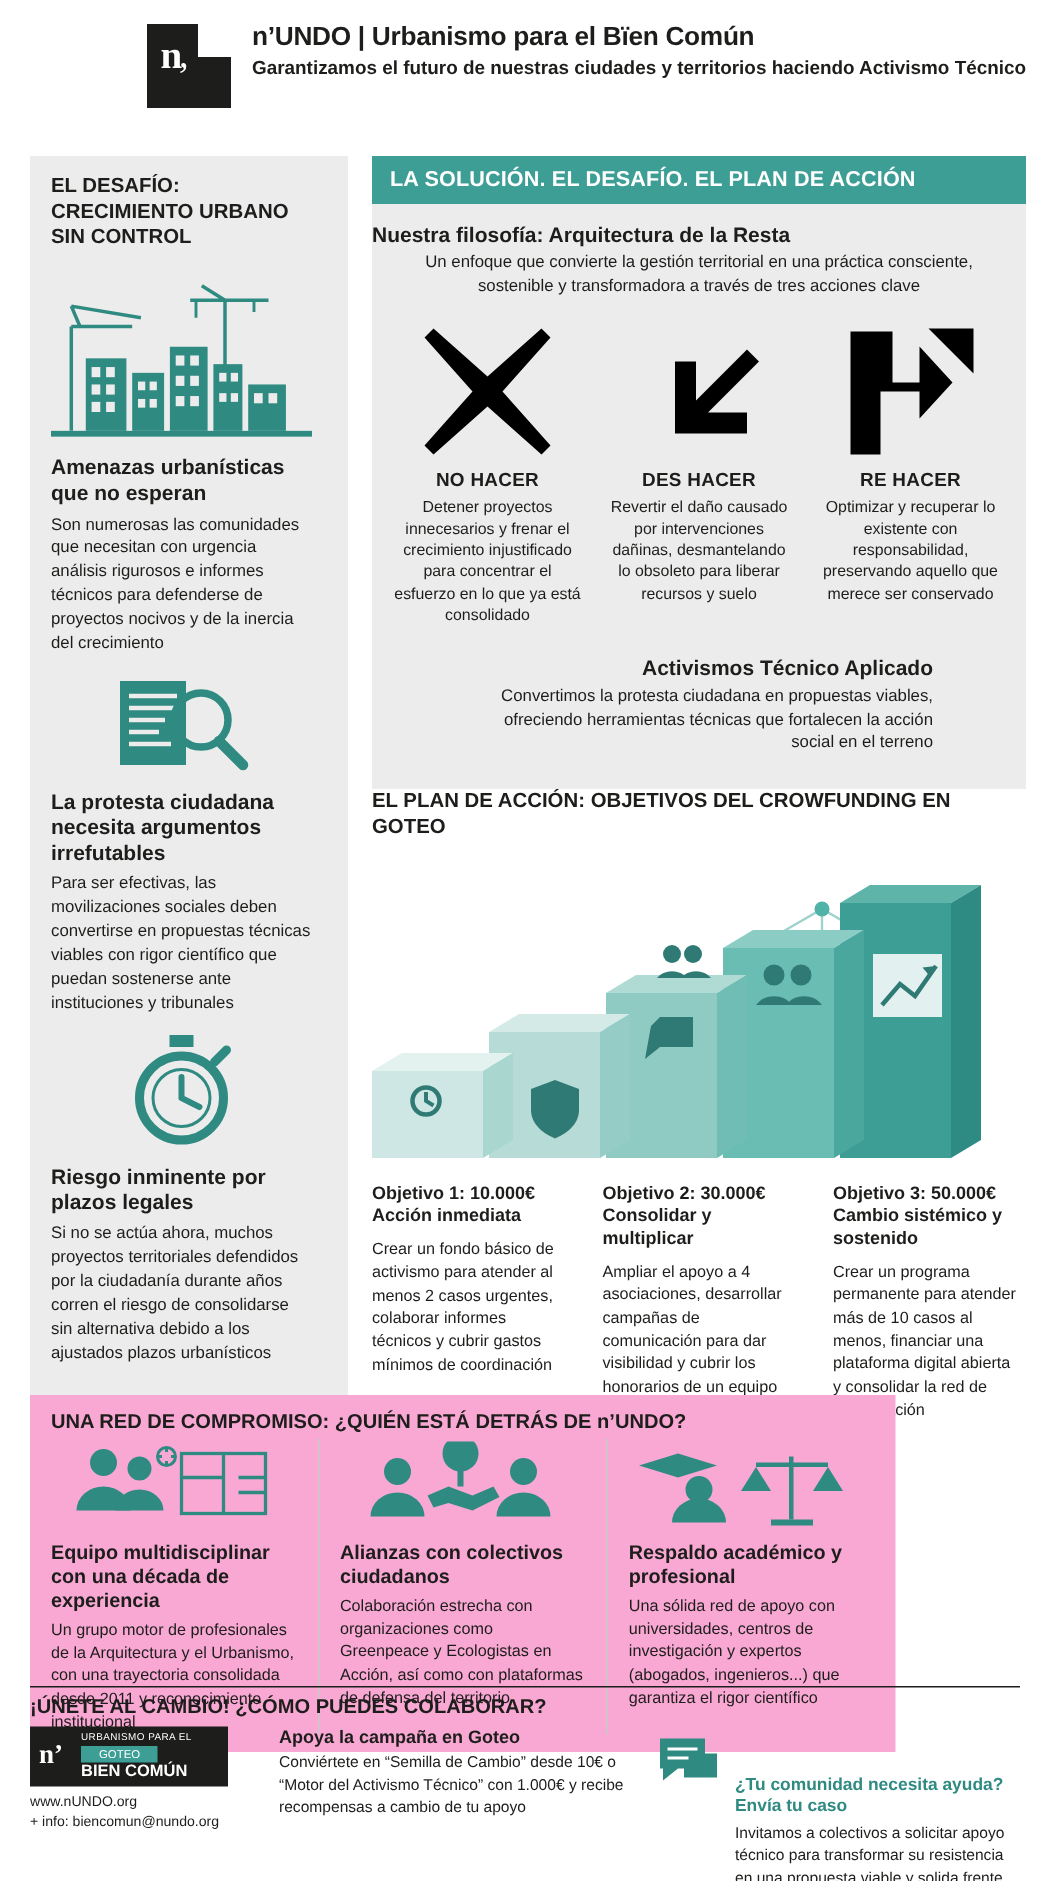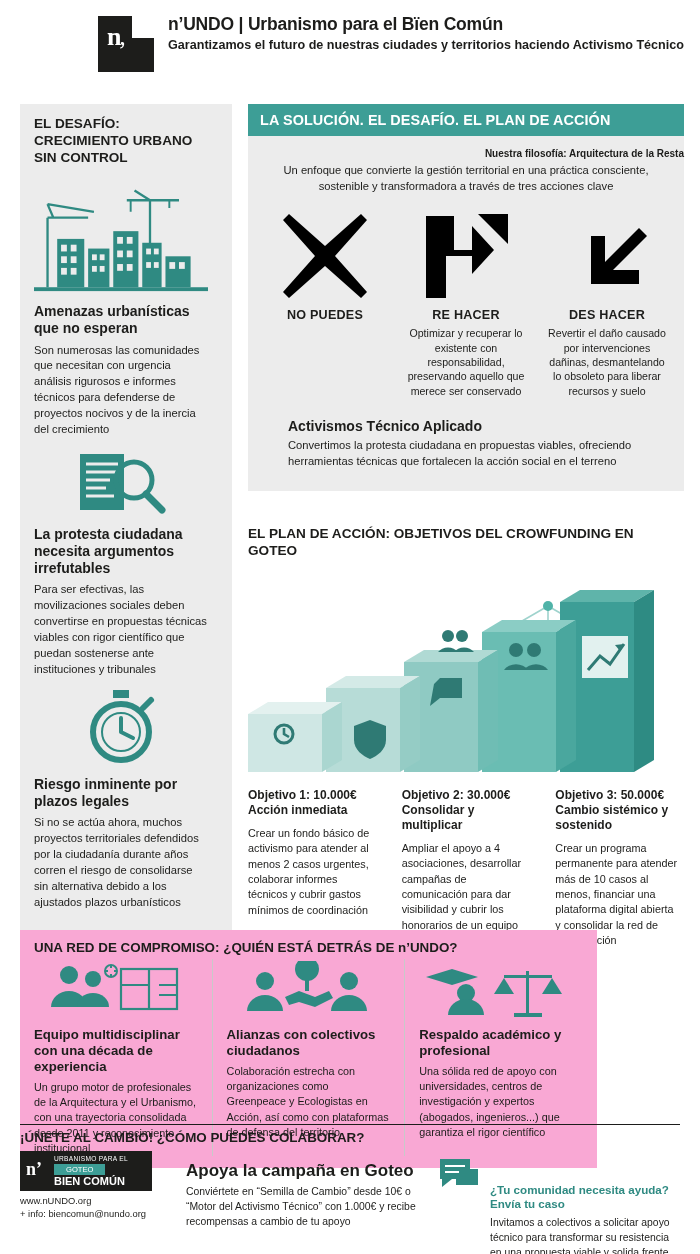--- a/index.html
+++ b/index.html
@@ -48,30 +48,30 @@
 
   
   .solution {
     position:absolute; left:248px; top:104px; width:436px;
     background:#ececec; padding:0 0 12px 0;
   }
   .solution-band {
     background:#3d9e96; color:#fff; font-size:14.4px; font-weight:bold;
     padding:8px 12px; letter-spacing:0.1px;
   }
-  .philo-title { text-align:right; font-size:10px; font-weight:bold; margin:12px 0 4px;padding-left:28px; }
+  .philo-title { text-align:left; font-size:14px; font-weight:bold; margin:12px 0 4px; }
   .philo-sub { text-align:center; font-size:11.2px; line-height:1.4; margin:0 16px 6px; }
   .actions { display:flex; justify-content:space-between; padding:8px 14px 0; }
   .action { width:126px; text-align:center; }
   .action .glyph { height:96px; display:flex; align-items:center; justify-content:center; }
   .action h4 { font-size:12.6px; margin:4px 0 4px; letter-spacing:0.2px; }
   .action p { font-size:10.6px; line-height:1.35; margin:0; }
 
   .applied {
-    position:relative; margin-top:14px; padding:6px 40px 10px; text-align:left;
+    position:relative; margin-top:14px; padding:6px 62px 10px; text-align:right;
   }
   .applied h4 { font-size:14px; margin:0 0 4px; }
   .applied p { font-size:11.2px; line-height:1.4; margin:0; }
 
   .arrow-down {
     position:absolute; left:248px; top:408px; width:432px; height:80px;
     background:#e2e2e2; clip-path:polygon(0 0,100% 0,100% 42%,54% 100%,0 42%);
     z-index:0;
   }
 
@@ -102,21 +102,21 @@
   .foot-logo { width:150px; }
   .foot-logo .mini {
     width:132px; height:40px; background:#1d1d1b; color:#fff; position:relative; margin-bottom:4px;
   }
   .foot-logo .mini .mn { position:absolute; left:6px; top:8px; font-size:18px; font-weight:bold; font-family:"Liberation Serif", serif; }
   .foot-logo .mini .t1 { position:absolute; left:34px; top:4px; font-size:6.6px; letter-spacing:0.3px; }
   .foot-logo .mini .t2 { position:absolute; left:34px; top:13px; background:#3d9e96; color:#fff; font-size:7.6px; padding:1px 12px; }
   .foot-logo .mini .t3 { position:absolute; left:34px; top:24px; font-size:11px; font-weight:bold; }
   .foot-logo .url { font-size:9.4px; line-height:1.35; }
   .foot-mid { width:236px; }
-  .foot-mid h4 { font-size:17px; margin:10px 0 4px; }
+  .foot-mid h4 { font-size:12px; margin:0 0 4px; }
   .foot-mid p { font-size:10.4px; line-height:1.42; margin:0; }
   .foot-right { width:236px; display:flex; gap:8px; }
   .foot-right h4 { font-size:11.6px; margin:0 0 4px; line-height:1.25; }
   .foot-right p { font-size:10.4px; line-height:1.42; margin:0; }
   .teal { color:#2f8a82; }
 </style>
 </head>
 <body>
 
 <div class="page">
@@ -213,40 +213,41 @@
     <div class="philo-title">Nuestra filosofía: Arquitectura de la Resta</div>
     <div class="philo-sub">Un enfoque que convierte la gestión territorial en una práctica consciente, sostenible y transformadora a través de tres acciones clave</div>
 
     <div class="actions">
       <div class="action">
         <div class="glyph">
           <svg width="92" height="92" viewBox="0 0 92 92">
             <path d="M10 4 L46 36 L82 4 L88 10 L56 46 L88 82 L82 88 L46 56 L10 88 L4 82 L36 46 L4 10 Z" fill="#000"></path>
           </svg>
         </div>
-        <h4>NO PUEDES</h4>
+        <h4>NO HACER</h4>
+        <p>Detener proyectos innecesarios y frenar el crecimiento injustificado para concentrar el esfuerzo en lo que ya está consolidado</p>
+      </div>
+      <div class="action">
+        <div class="glyph">
+          <svg width="92" height="92" viewBox="0 0 92 92">
+            <path d="M78 18 L44 52 L44 26 L30 26 L30 74 L78 74 L78 60 L52 60 L86 26 Z" fill="#000" transform="rotate(0 46 46)"></path>
+          </svg>
+        </div>
+        <h4>DES HACER</h4>
+        <p>Revertir el daño causado por intervenciones dañinas, desmantelando lo obsoleto para liberar recursos y suelo</p>
       </div>
       <div class="action">
         <div class="glyph">
           <svg width="92" height="92" viewBox="0 0 92 92">
             <path d="M6 6 H34 V40 L52 40 L52 16 L74 40 L52 64 L52 46 L26 46 L26 88 L6 88 Z" fill="#000"></path>
             <path d="M58 4 H88 V34 L74 20 Z" fill="#000"></path>
           </svg>
         </div>
         <h4>RE HACER</h4>
         <p>Optimizar y recuperar lo existente con responsabilidad, preservando aquello que merece ser conservado</p>
-      </div>
-      <div class="action">
-        <div class="glyph">
-          <svg width="92" height="92" viewBox="0 0 92 92">
-            <path d="M78 18 L44 52 L44 26 L30 26 L30 74 L78 74 L78 60 L52 60 L86 26 Z" fill="#000" transform="rotate(0 46 46)"></path>
-          </svg>
-        </div>
-        <h4>DES HACER</h4>
-        <p>Revertir el daño causado por intervenciones dañinas, desmantelando lo obsoleto para liberar recursos y suelo</p>
       </div>
     </div>
 
     <div class="applied">
       <h4>Activismos Técnico Aplicado</h4>
       <p>Convertimos la protesta ciudadana en propuestas viables, ofreciendo herramientas técnicas que fortalecen la acción social en el terreno</p>
     </div>
   </div>
 
   <div class="plan">

